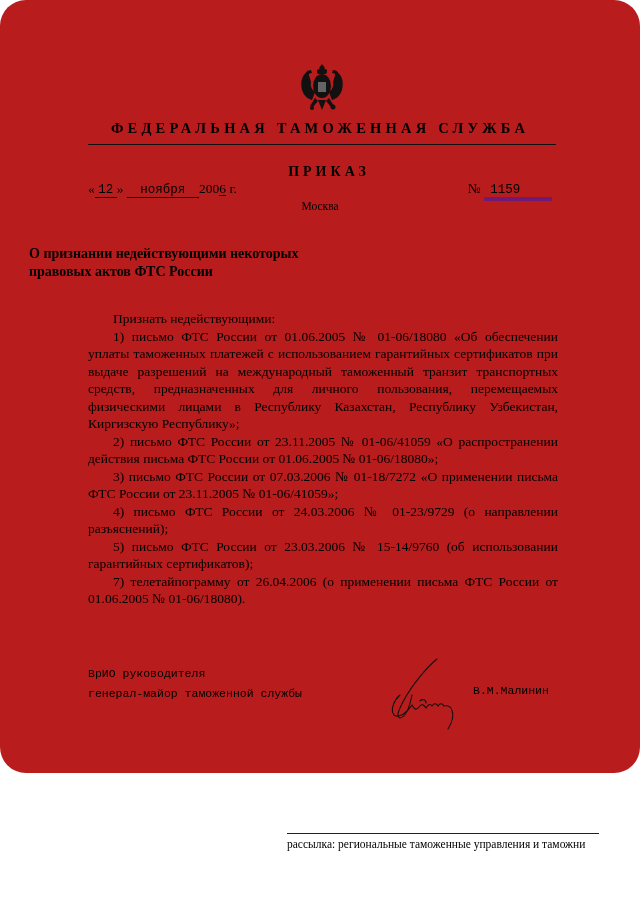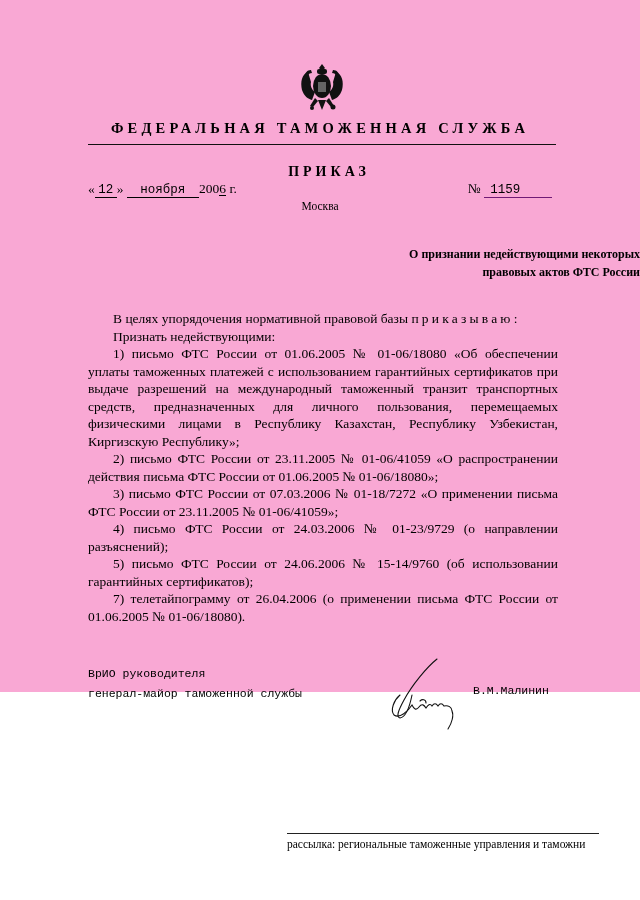--- a/index.html
+++ b/index.html
@@ -1,28 +1,28 @@
 <!DOCTYPE html>
 <html><head>
   <meta charset="utf-8">
   <style>
     html, body { margin: 0; padding: 0; background: #ffffff; }
     body { width: 640px; height: 900px; position: relative; overflow: hidden; color: #000; font-family: "Liberation Serif", serif; }
-    .page { position: absolute; left: 0; top: 0; width: 640px; height: 692px; background: #f9a8d4; }
+    .page { position: absolute; left: 0; top: 0; width: 640px; height: 773px; background: #b91c1c; border-radius: 26px; }
     .emblem { position: absolute; left: 299px; top: 62px; width: 46px; height: 52px; }
     .agency { position: absolute; left: 0; top: 120px; width: 640px; text-align: center; font-weight: bold; font-size: 14.5px; letter-spacing: 4.2px; font-family: "Liberation Serif", serif; }
     .header-rule { position: absolute; left: 88px; top: 144px; width: 468px; height: 0; border-top: 1.6px solid #111; }
     .doc-type { position: absolute; left: 0; top: 164px; width: 640px; text-align: center; font-weight: bold; font-size: 14px; letter-spacing: 4px; padding-left: 18px; box-sizing: border-box; }
     .date-line { position: absolute; left: 88px; top: 181px; font-size: 13.5px; white-space: nowrap; }
     .date-line .u { display: inline-block; border-bottom: 1px solid #000; text-align: center; line-height: 13px; }
     .date-line .mono { font-family: "Liberation Mono", monospace; font-size: 12.5px; }
     .num-line { position: absolute; left: 468px; top: 181px; font-size: 13.5px; white-space: nowrap; }
-    .num-line .u { display: inline-block; border-bottom: 1px solid #701a75; width: 62px; padding-left: 6px; line-height: 13px; font-family: "Liberation Mono", monospace; font-size: 12.5px; }
+    .num-line .u { display: inline-block; border-bottom: 4px solid #701a75; width: 62px; padding-left: 6px; line-height: 13px; font-family: "Liberation Mono", monospace; font-size: 12.5px; }
     .city { position: absolute; left: 0; top: 200px; width: 640px; text-align: center; font-size: 11.5px; box-sizing: border-box; }
-    .subject { position: absolute; left: 0; top: 245px; width: 640px; text-align: right; font-weight: bold; font-size: 12px; line-height: 18px; padding-left: 1px; box-sizing: border-box; }
+    .subject { position: absolute; left: 0; top: 245px; width: 640px; text-align: left; font-weight: bold; font-size: 14px; line-height: 18px; padding-left: 29px; box-sizing: border-box; }
     .body { position: absolute; left: 88px; top: 310px; width: 470px; font-size: 13.5px; line-height: 17.5px; text-align: justify; }
     .body p { margin: 0; text-indent: 25px; }
     .body p.lead { text-indent: 25px; }
     .spaced { letter-spacing: 3.2px; }
     .sig-left { position: absolute; left: 88px; top: 664px; font-family: Liberation Mono, monospace; font-size: 11.5px; line-height: 20px; }
     .signature { position: absolute; left: 382px; top: 655px; width: 90px; height: 80px; }
     .sig-name { position: absolute; left: 473px; top: 684px; font-family: "Liberation Mono", monospace; font-size: 11.5px; }
     .footer-rule { position: absolute; left: 287px; top: 833px; width: 312px; height: 0; border-top: 1px solid #222; }
     .footer-text { position: absolute; left: 287px; top: 838px; font-size: 11.5px; white-space: nowrap; text-align: center; }
   </style>
@@ -66,27 +66,26 @@
   </div>
 
   <div class="city">Москва</div>
 
   <div class="subject">
     <div>О признании недействующими некоторых</div>
     <div>правовых актов ФТС России</div>
   </div>
 
   <div class="body">
-    <p class="lead"><span>В целях упорядочения нормативной правовой базы </span><span class="spaced">приказываю:</span></p>
     <p>Признать недействующими:</p>
     <p>1) письмо ФТС России от 01.06.2005 № 01-06/18080 «Об обеспечении уплаты таможенных платежей с использованием гарантийных сертификатов при выдаче разрешений на международный таможенный транзит транспортных средств, предназначенных для личного пользования, перемещаемых физическими лицами в Республику Казахстан, Республику Узбекистан, Киргизскую Республику»;</p>
     <p>2) письмо ФТС России от 23.11.2005 № 01-06/41059 «О распространении действия письма ФТС России от 01.06.2005 № 01-06/18080»;</p>
     <p>3) письмо ФТС России от 07.03.2006 № 01-18/7272 «О применении письма ФТС России от 23.11.2005 № 01-06/41059»;</p>
     <p>4) письмо ФТС России от 24.03.2006 № 01-23/9729 (о направлении разъяснений);</p>
-    <p>5) письмо ФТС России от 24.06.2006 № 15-14/9760 (об использовании гарантийных сертификатов);</p>
+    <p>5) письмо ФТС России от 23.03.2006 № 15-14/9760 (об использовании гарантийных сертификатов);</p>
     <p>7) телетайпограмму от 26.04.2006 (о применении письма ФТС России от 01.06.2005 № 01-06/18080).</p>
   </div>
 
   <div class="sig-left">
     <div>ВрИО руководителя</div>
     <div>генерал-майор таможенной службы</div>
   </div>
 
   <svg class="signature" viewBox="0 0 90 80">
     <g fill="none" stroke="#111" stroke-width="1.1" stroke-linecap="round">

